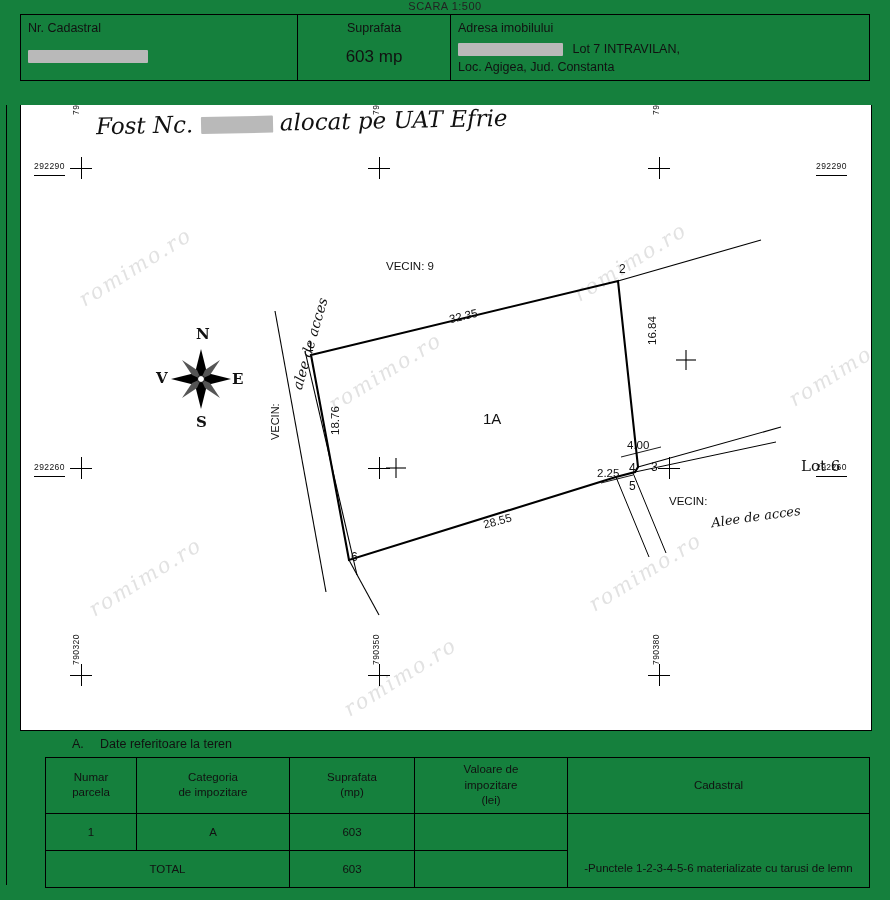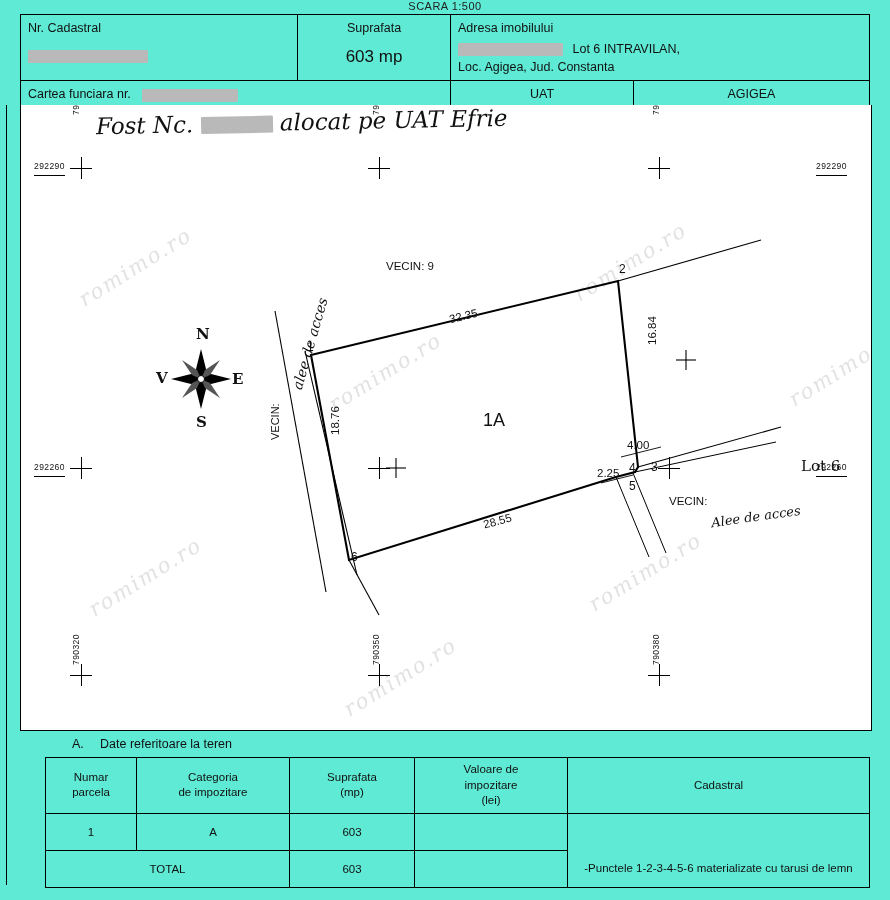--- a/index.html
+++ b/index.html
@@ -8,21 +8,21 @@
     background: #ffffff;
   }
   body {
     font-family: "Liberation Sans", sans-serif;
     color: #111;
   }
   #page {
     position: relative;
     width: 890px;
     height: 900px;
-    background: #5eead4;
+    background: #15803d;
     overflow: hidden;
   }
 
   
   .scale-label {
     position: absolute;
     left: 0; top: 0;
     width: 890px;
     text-align: center;
     font-size: 11px;
@@ -138,21 +138,21 @@
     font-weight: bold;
   }
 
   
   .lab {
     position: absolute;
     font-size: 11.5px;
     color: #111;
     white-space: nowrap;
   }
-  .lab.big { font-size: 18px; }
+  .lab.big { font-size: 15px; }
   .lab.vecin-left { transform: rotate(-90deg); transform-origin: left top; font-size: 11px;}
   .dim {
     position: absolute;
     font-size: 11.5px;
     color: #111;
     white-space: nowrap;
   }
   .pt {
     position: absolute;
     font-size: 12px;
@@ -233,32 +233,24 @@
         <span class="redact w2"></span>
       </td>
       <td style="width:138px;" class="cell-center">
         <span>Suprafata</span>
         <div class="supraf-val">603 mp</div>
       </td>
       <td colspan="2">
         <div>Adresa imobilului</div>
         <div style="margin-top:3px;">
           <span class="redact w3"></span>
-          <span style="margin-left:6px;">Lot 6 INTRAVILAN,</span>
+          <span style="margin-left:6px;">Lot 7 INTRAVILAN,</span>
         </div>
         <div>Loc. Agigea, Jud. Constanta</div>
       </td>
-    </tr>
-    <tr>
-      <td colspan="2" style="height:26px;" class="cell-mid">
-        <span>Cartea funciara nr.</span>
-        <span class="redact w1" style="margin-left:8px;"></span>
-      </td>
-      <td class="cell-center cell-mid" style="width:168px;">UAT</td>
-      <td class="cell-center cell-mid">AGIGEA</td>
     </tr>
   </tbody>
     </table>
 
   <div class="draw-frame">
 
     <div class="wm" style="left:50px; top:150px;">romimo.ro</div>
     <div class="wm" style="left:300px; top:255px;">romimo.ro</div>
     <div class="wm" style="left:545px; top:145px;">romimo.ro</div>
     <div class="wm" style="left:760px; top:250px;">romimo.ro</div>

